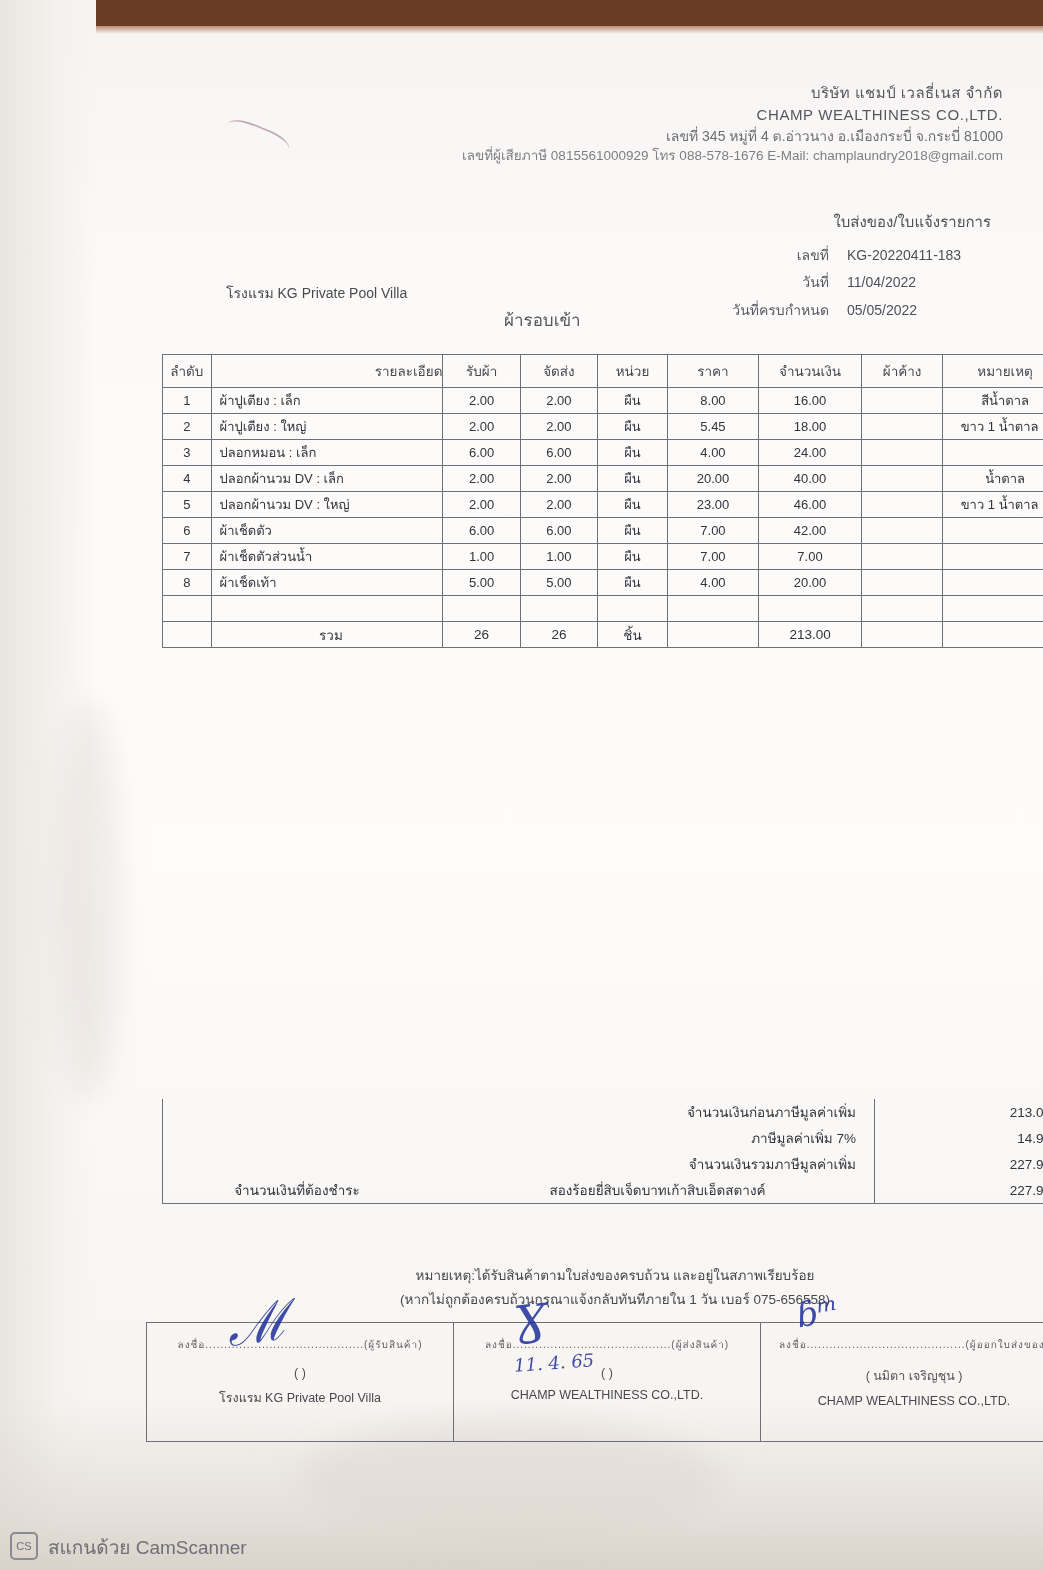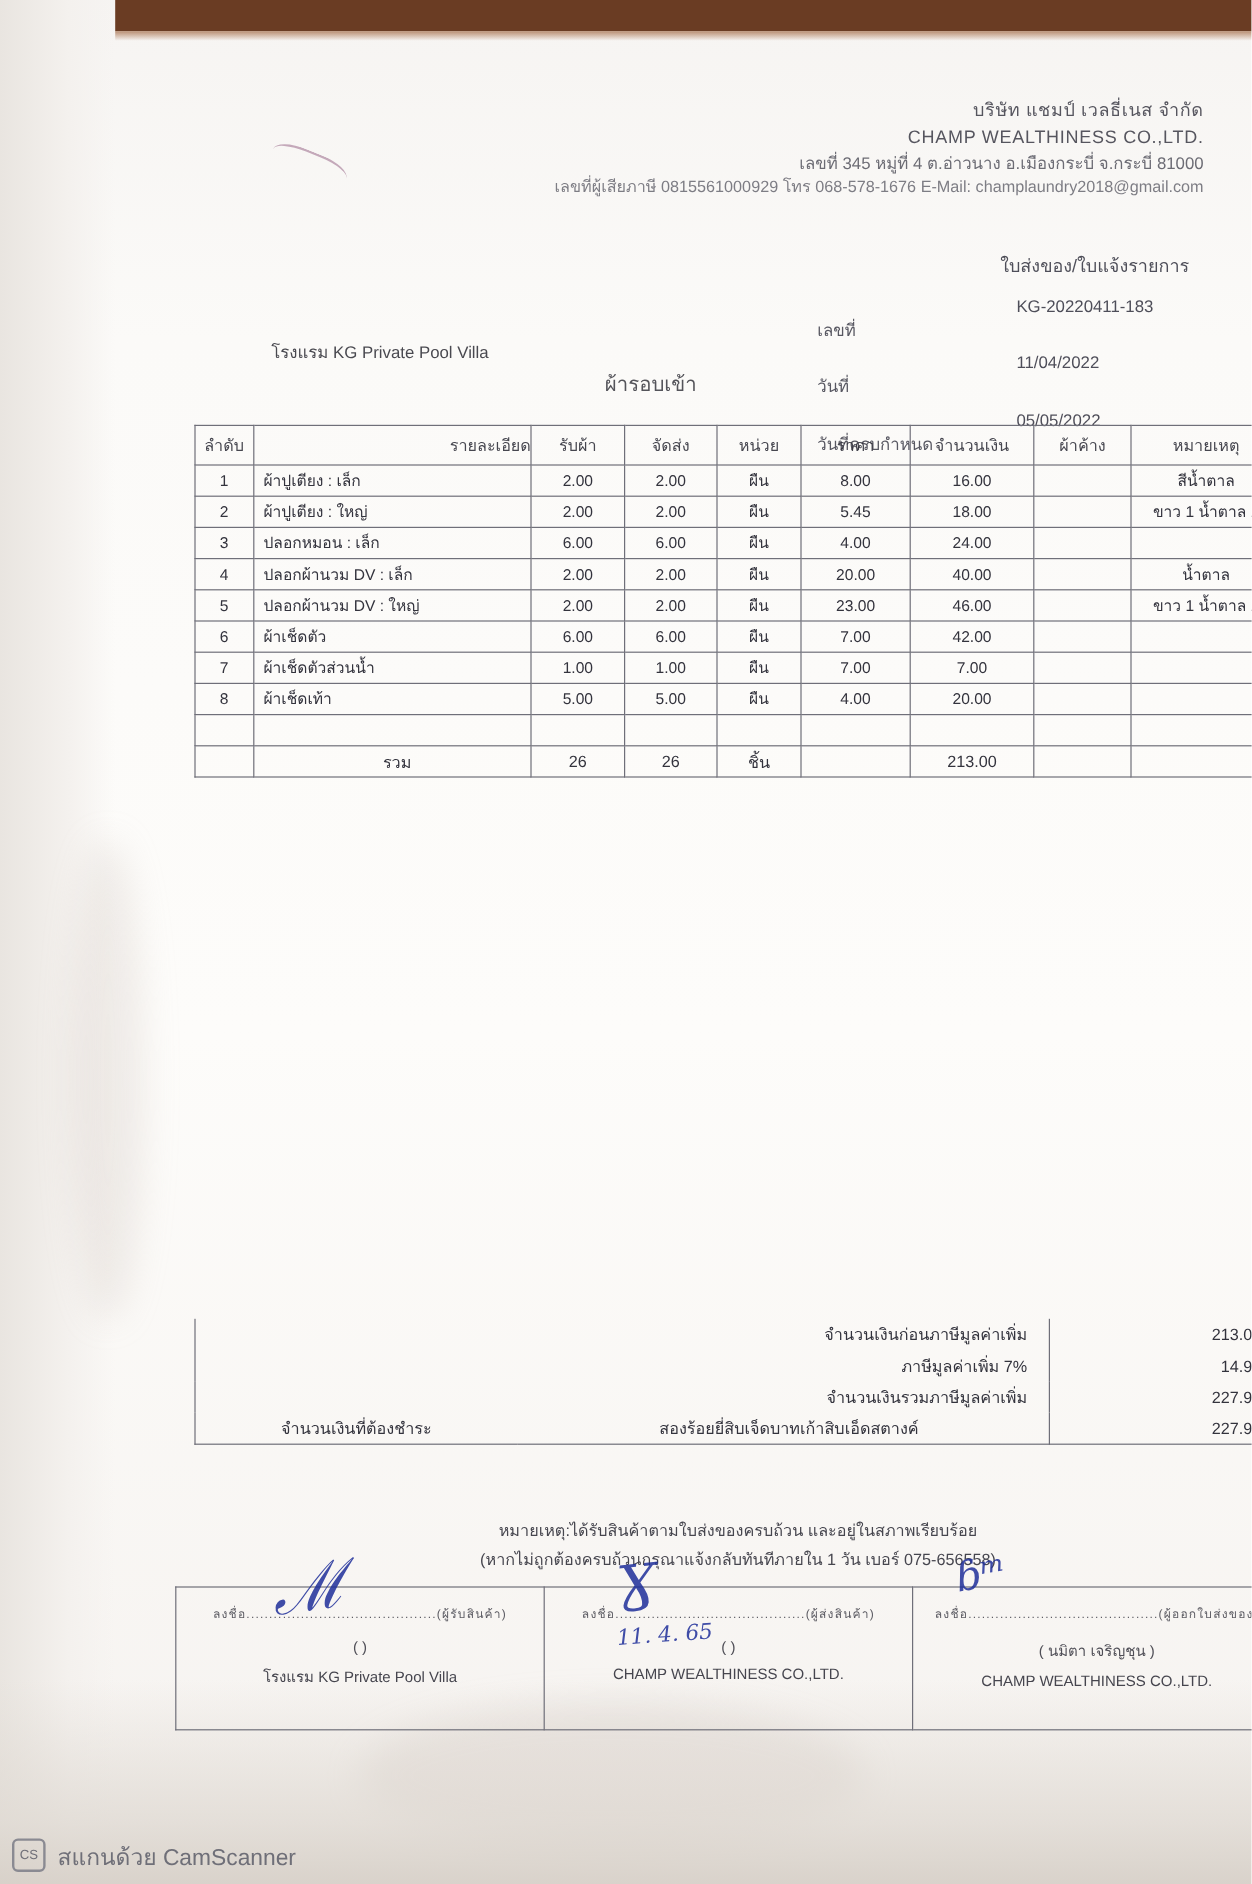--- a/index.html
+++ b/index.html
@@ -108,21 +108,21 @@
     font-size: 15px;
     opacity: .9;
     margin-bottom: 8px;
   }
   .meta-row {
     display: flex;
     justify-content: flex-end;
     gap: 18px;
     line-height: 1.95;
   }
-  .meta-label { width: 148px; text-align: left; opacity: .85; margin-top: 20px; }
+  .meta-label { width: 148px; text-align: right; opacity: .85; }
   .meta-val { width: 150px; text-align: left; opacity: .9; }
 
   .customer {
     position: absolute;
     left: 130px;
     top: 248px;
     font-size: 14px;
     opacity: .85;
   }
   .doc-kind {
@@ -276,21 +276,21 @@
   <div class="bottom-shadow"></div>
 
   <div class="doc">
 
     <div class="pen-mark"></div>
 
     <div class="header">
       <div class="hd-thai">บริษัท แชมป์ เวลธี่เนส จำกัด</div>
       <div class="hd-en">CHAMP WEALTHINESS CO.,LTD.</div>
       <div class="hd-addr">เลขที่ 345 หมู่ที่ 4 ต.อ่าวนาง อ.เมืองกระบี่ จ.กระบี่ 81000</div>
-      <div class="hd-tax">เลขที่ผู้เสียภาษี 0815561000929 โทร 068-578-1676 E-Mail: champlaundry2018@gmail.com</div>
+      <div class="hd-tax">เลขที่ผู้เสียภาษี 0815561000929 โทร 088-578-1676 E-Mail: champlaundry2018@gmail.com</div>
     </div>
 
     <div class="meta">
       <div class="meta-title">ใบส่งของ/ใบแจ้งรายการ</div>
       <div class="meta-row">
         <span class="meta-label">เลขที่</span>
         <span class="meta-val">KG-20220411-183</span>
       </div>
       <div class="meta-row">
         <span class="meta-label">วันที่</span>

